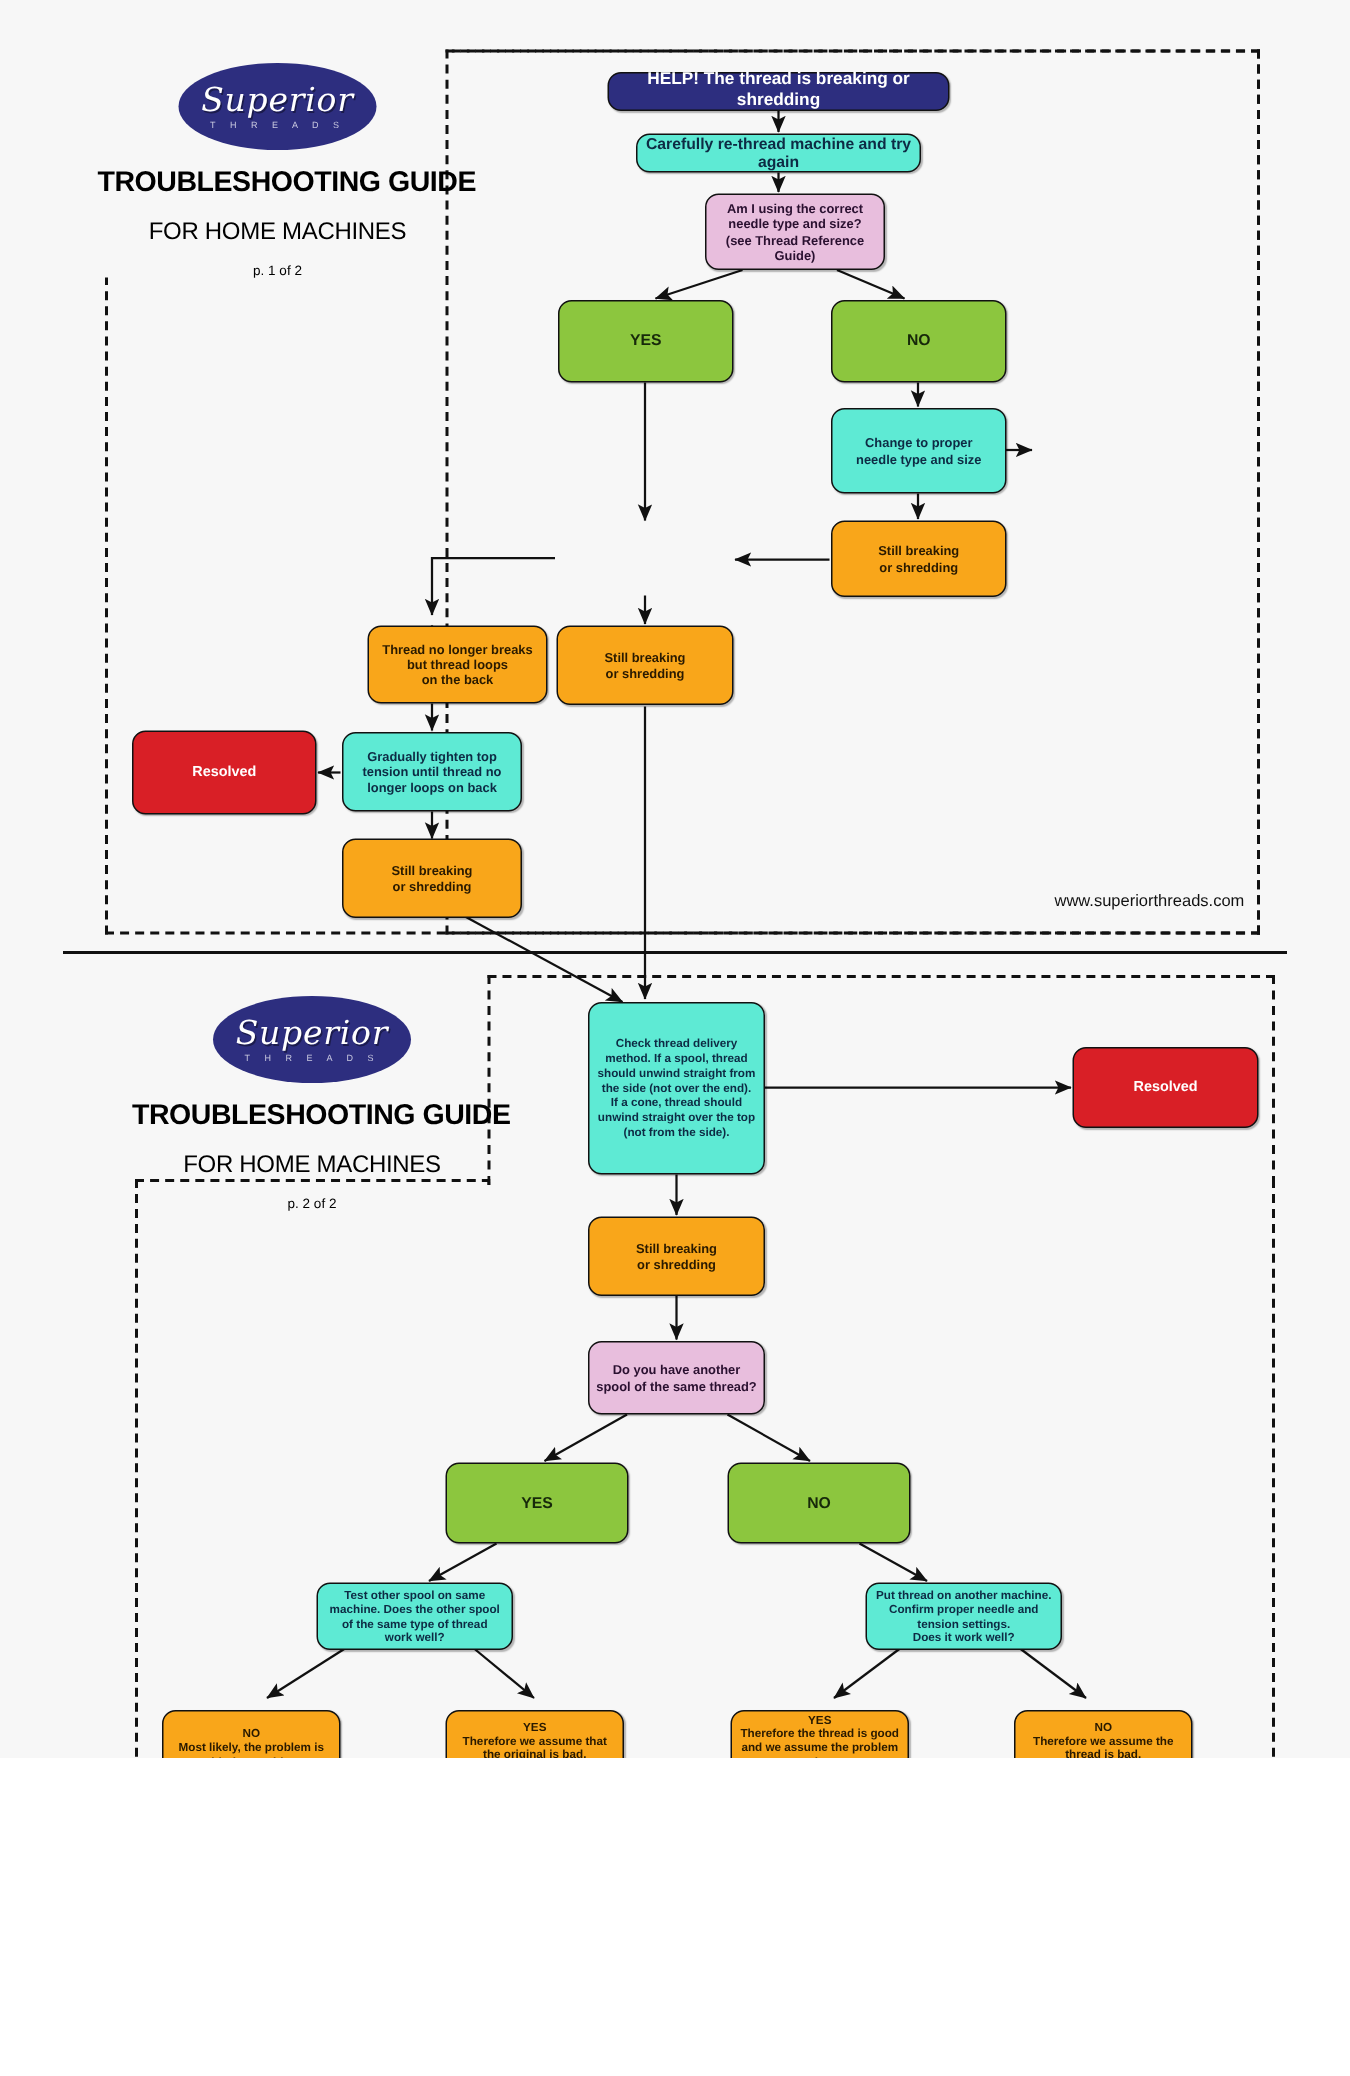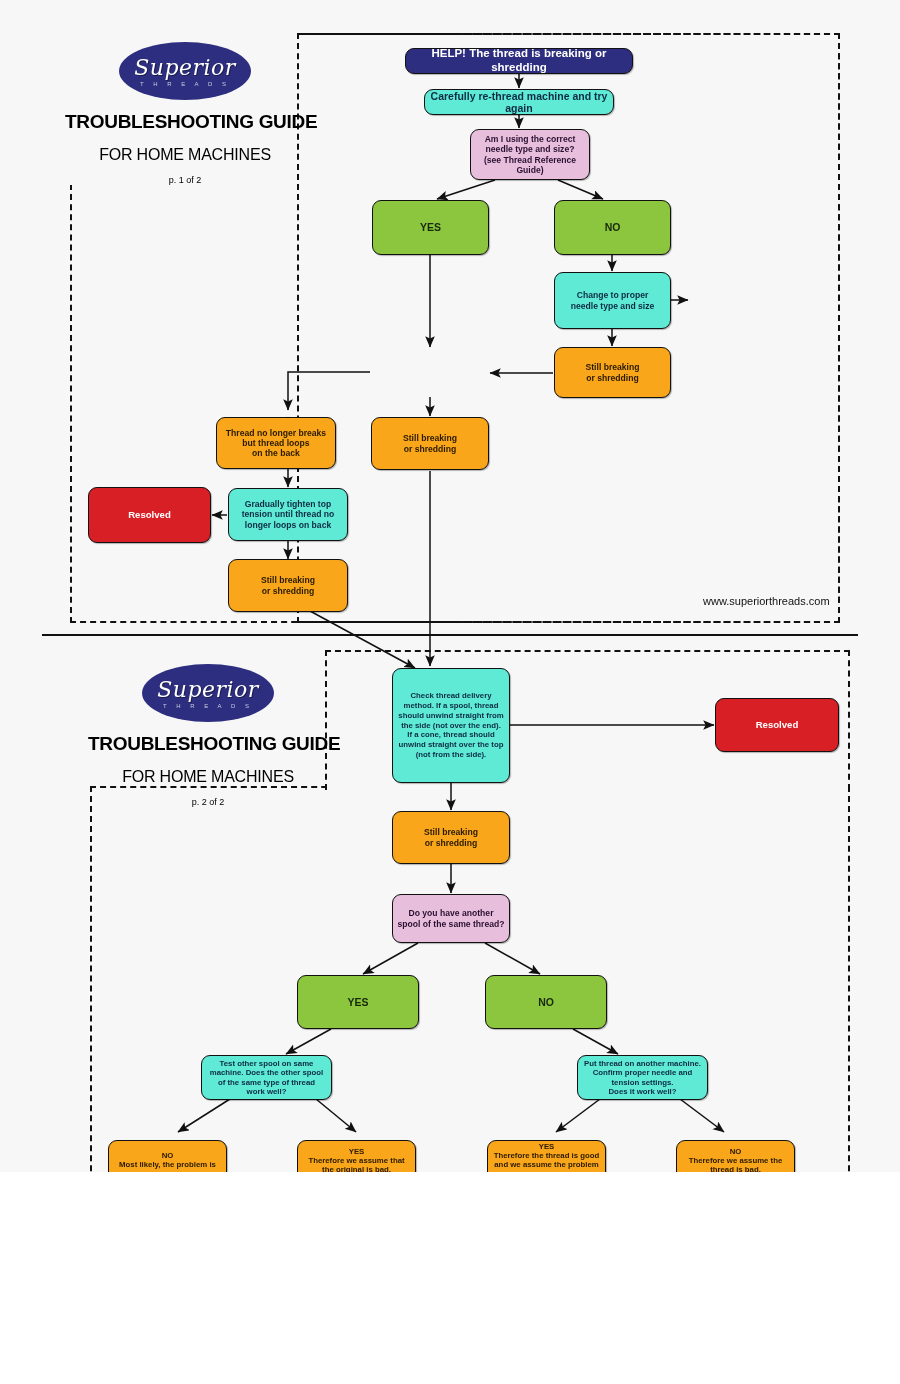--- a/index.html
+++ b/index.html
@@ -246,21 +246,21 @@
 needle type and size</span>
   </div>
 
 
   <div class="node n-orange fs-10" style="left:554px; top:347px; width:117px; height:51px;">
     <span>Still breaking
 or shredding</span>
   </div>
 
 
-  <div class="node n-orange fs-10" style="left:216px; top:417px; width:120px; height:52px;">
+  <div class="node n-orange fs-10" style="left:245px; top:417px; width:120px; height:52px;">
     <span>Thread no longer breaks
 but thread loops
 on the back</span>
   </div>
 
   <div class="node n-orange fs-10" style="left:371px; top:417px; width:118px; height:53px;">
     <span>Still breaking
 or shredding</span>
   </div>
 
@@ -316,21 +316,21 @@
   </div>
 
   <div class="node n-green fs-12" style="left:297px; top:975px; width:122px; height:54px;">
     <span>YES</span>
   </div>
 
   <div class="node n-green fs-12" style="left:485px; top:975px; width:122px; height:54px;">
     <span>NO</span>
   </div>
 
-  <div class="node n-blue fs-9" style="left:201px; top:1055px; width:131px; height:45px;">
+  <div class="node n-blue fs-9" style="left:211px; top:1055px; width:131px; height:45px;">
     <span>Test other spool on same
 machine.  Does the other spool
 of the same type of thread
 work well?</span>
   </div>
 
   <div class="node n-blue fs-9" style="left:577px; top:1055px; width:131px; height:45px;">
     <span>Put thread on another machine.
 Confirm proper needle and
 tension settings.

